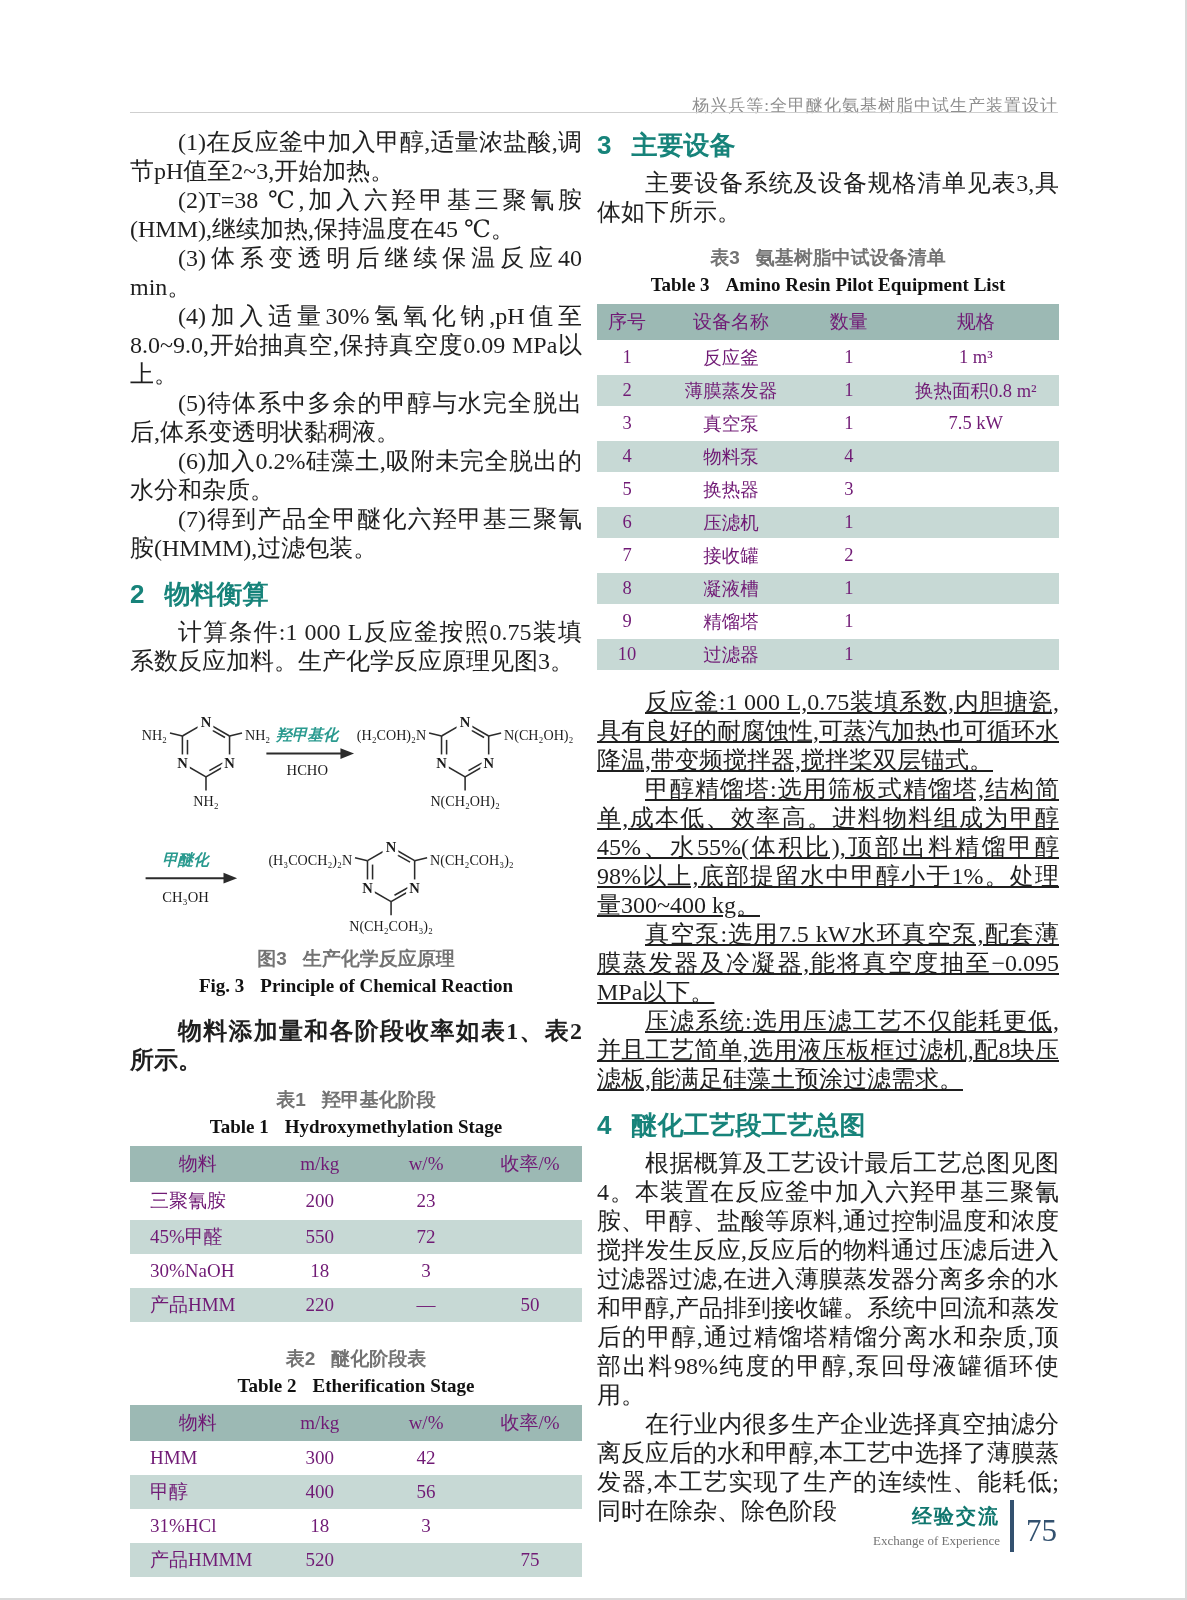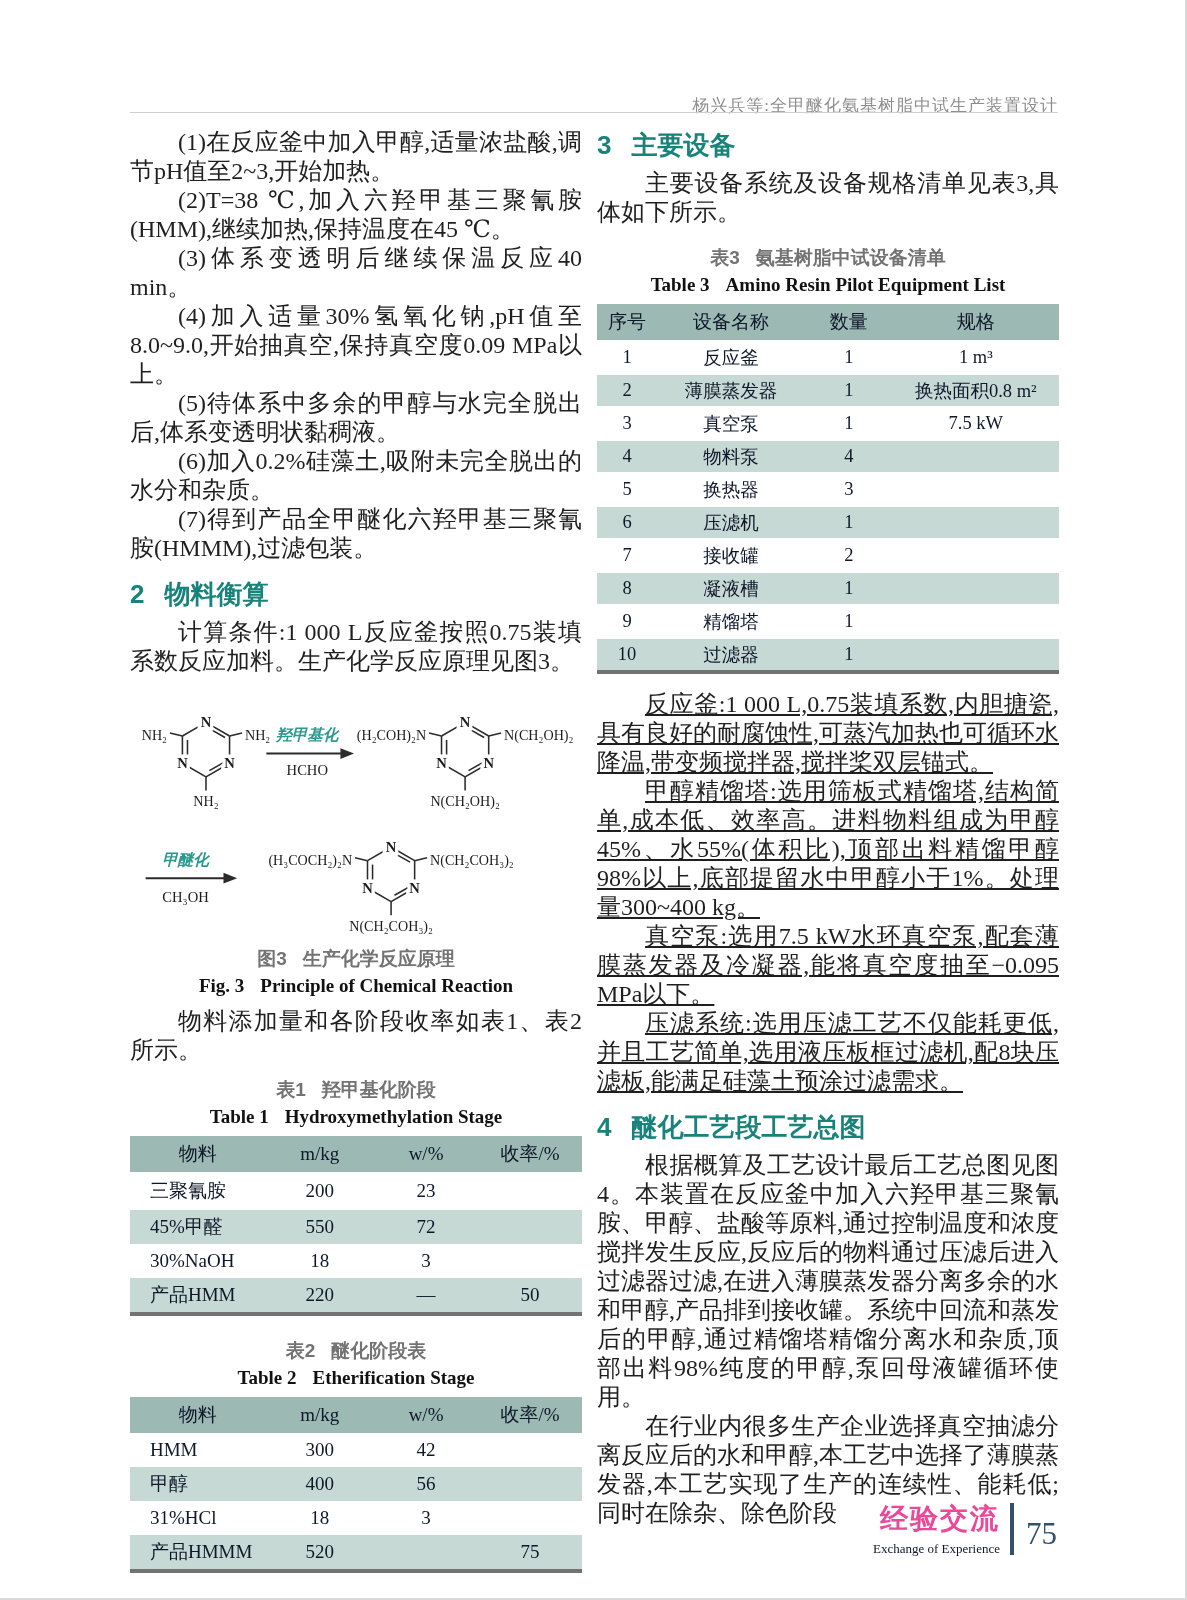--- a/index.html
+++ b/index.html
@@ -40,44 +40,44 @@
     paint-order:stroke;stroke:#ffffff;stroke-width:7px;font-weight:bold;}
   svg .sub{font-size:14.5px;}
   svg .end{text-anchor:end;dominant-baseline:central;}
   svg .start{text-anchor:start;dominant-baseline:central;}
   svg .mid{text-anchor:middle;}
   svg .rxn-cn{fill:#2a9a8f;font-size:16px;text-anchor:middle;font-style:italic;font-weight:bold;}
   svg .rxn-en{font-size:15px;text-anchor:middle;}
 
   
   .tbl-caption{text-align:center;margin:12px 0 4px 0;}
-  table.data{width:100%;border-collapse:collapse;font-size:19px;color:#0f172a;
-    border-bottom:4px solid #737373;margin-top:8px;}
+  table.data{width:100%;border-collapse:collapse;font-size:19px;color:#701a75;
+    border-bottom:1px solid #737373;margin-top:8px;}
   table.data th{background:#9cb9b4;font-weight:normal;padding:5px 3px;border-bottom:2px solid #fff;}
   table.data td{padding:4px 3px;border-bottom:2px solid #fff;text-align:center;}
   table.data tr.shade td{background:#c7d9d5;}
   table.t12 th:nth-child(1){width:30%;}
   table.t12 th:nth-child(2){width:24%;}
   table.t12 th:nth-child(3){width:23%;}
   table.t12 th:nth-child(4){width:23%;}
   table.t12 td:first-child{text-align:left;padding-left:20px;}
   table.t3 th:nth-child(1){width:13%;}
   table.t3 th:nth-child(2){width:32%;}
   table.t3 th:nth-child(3){width:19%;}
   table.t3 th:nth-child(4){width:36%;}
   table.t3 td{padding:3px 3px;font-size:18.5px;}
 
   .para-block p.body{margin:0;text-decoration:underline;}
 
   
   .footer{position:absolute;top:1500px;right:128px;display:flex;align-items:center;}
   .footer-text{text-align:right;margin-right:10px;}
   .footer-cn{font-family:Liberation Sans, sans-serif;font-weight:bold;
-    font-size:28px;color:#ec4899;letter-spacing:2px;}
-  .footer-en{font-size:13px;color:#0f172a;margin-top:3px;}
+    font-size:20px;color:#0f766e;letter-spacing:2px;}
+  .footer-en{font-size:13px;color:#737373;margin-top:3px;}
   .footer-bar{width:4px;height:52px;background:#33516f;margin-right:12px;}
   .footer-page{font-size:31px;color:#33516f;padding-top:10px;}
 </style>
 </head>
 <body>
 
 <div class="page">
 
   <div class="run-head">杨兴兵等:全甲醚化氨基树脂中试生产装置设计</div>
   <div class="head-rule"></div>
@@ -165,21 +165,21 @@
       <div class="fig-caption">
         <div class="cap-cn">
           <span>图3</span><span class="cap-gap"></span><span>生产化学反应原理</span>
         </div>
         <div class="cap-en">
           <span>Fig. 3</span><span class="cap-gap"></span><span>Principle of Chemical Reaction</span>
         </div>
       </div>
     </div>
 
-    <p class="body" style="margin-top:10px;">物料添加量和各阶段收率如表1、表2所示。</p>
+    <p class="body" style="margin-top:20px;font-weight:bold;">物料添加量和各阶段收率如表1、表2所示。</p>
 
     <div class="tbl-caption">
       <div class="cap-cn">
         <span>表1</span><span class="cap-gap"></span><span>羟甲基化阶段</span>
       </div>
       <div class="cap-en">
         <span>Table 1</span><span class="cap-gap"></span><span>Hydroxymethylation Stage</span>
       </div>
     </div>
     <table class="data t12">

